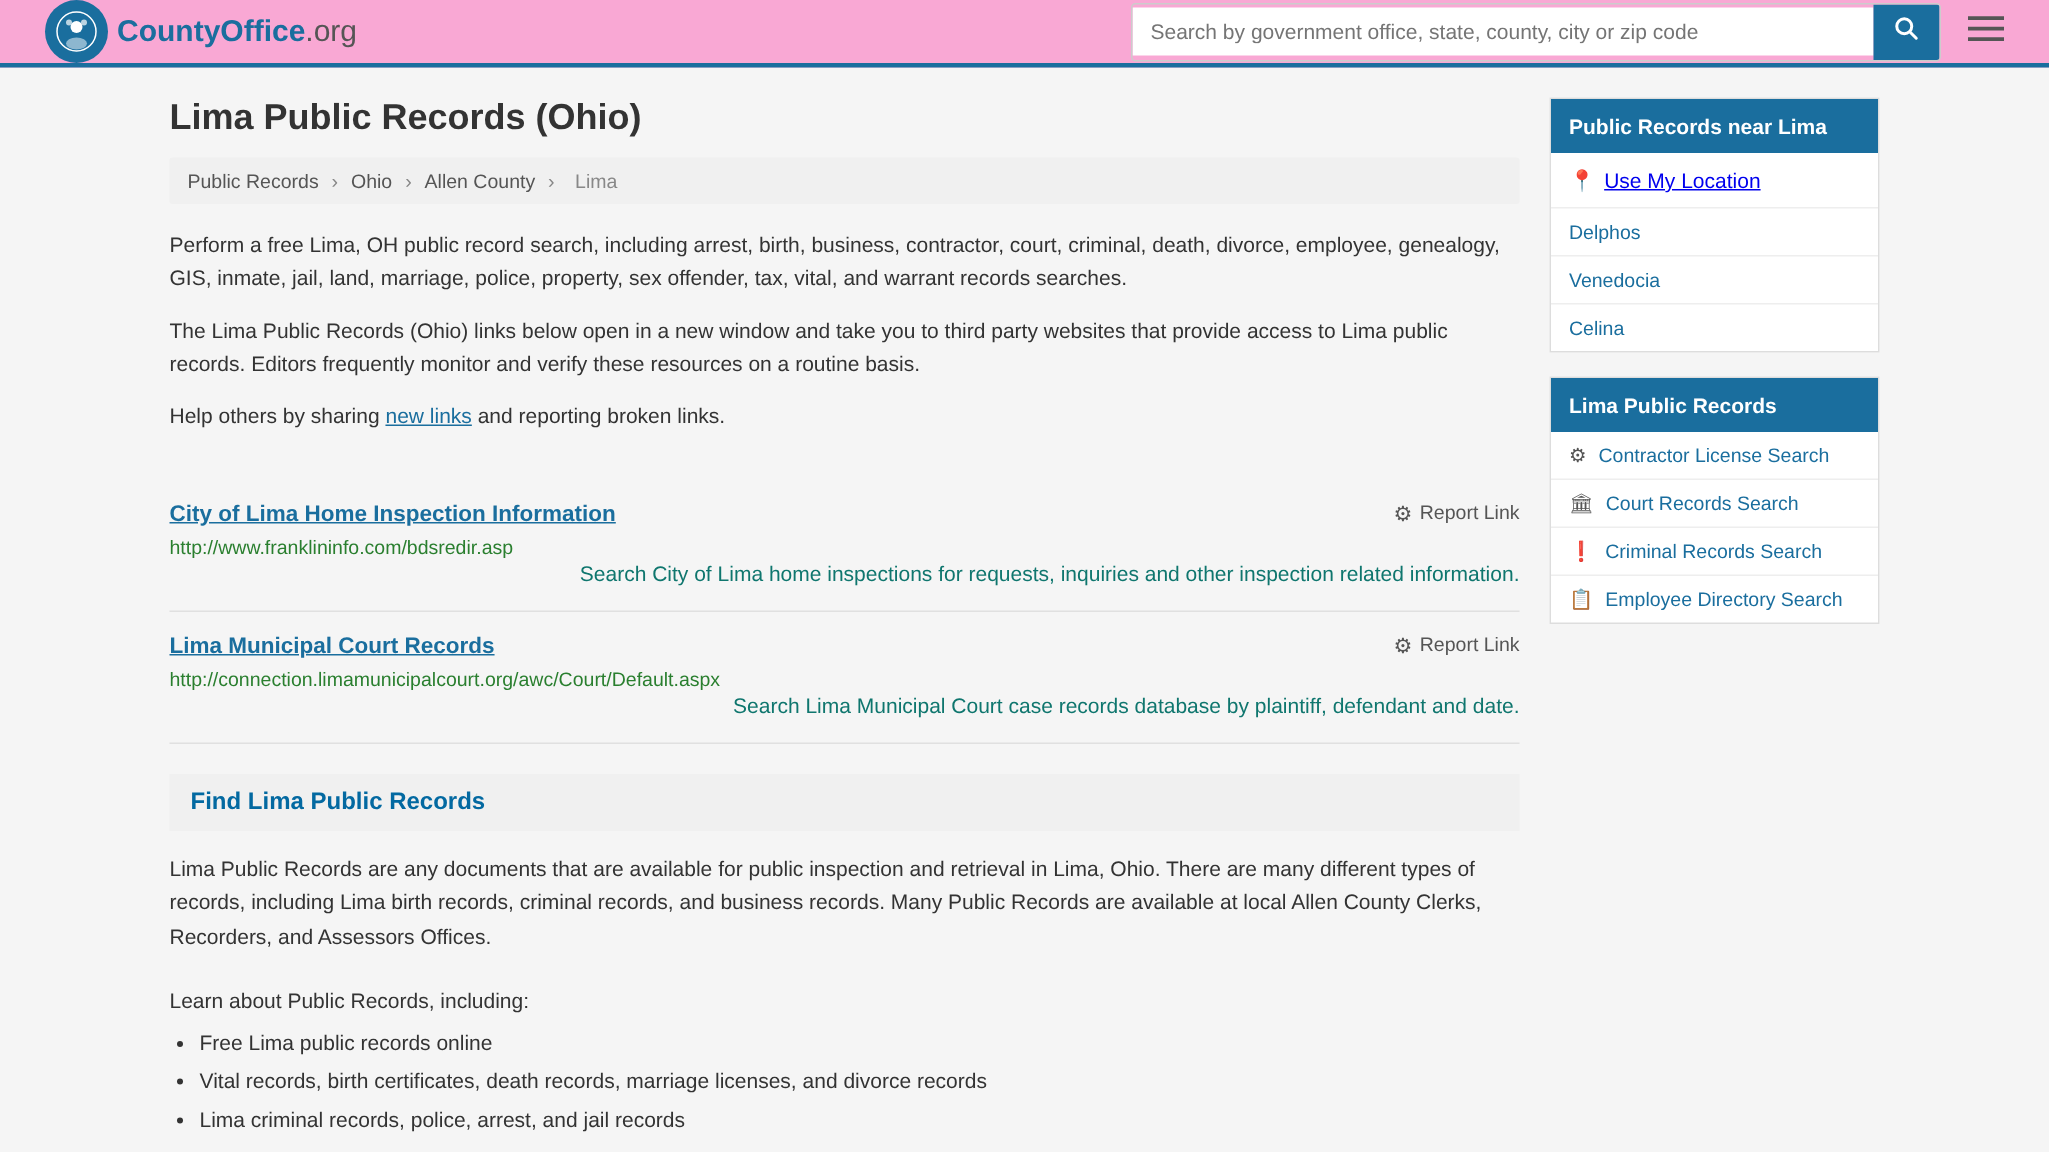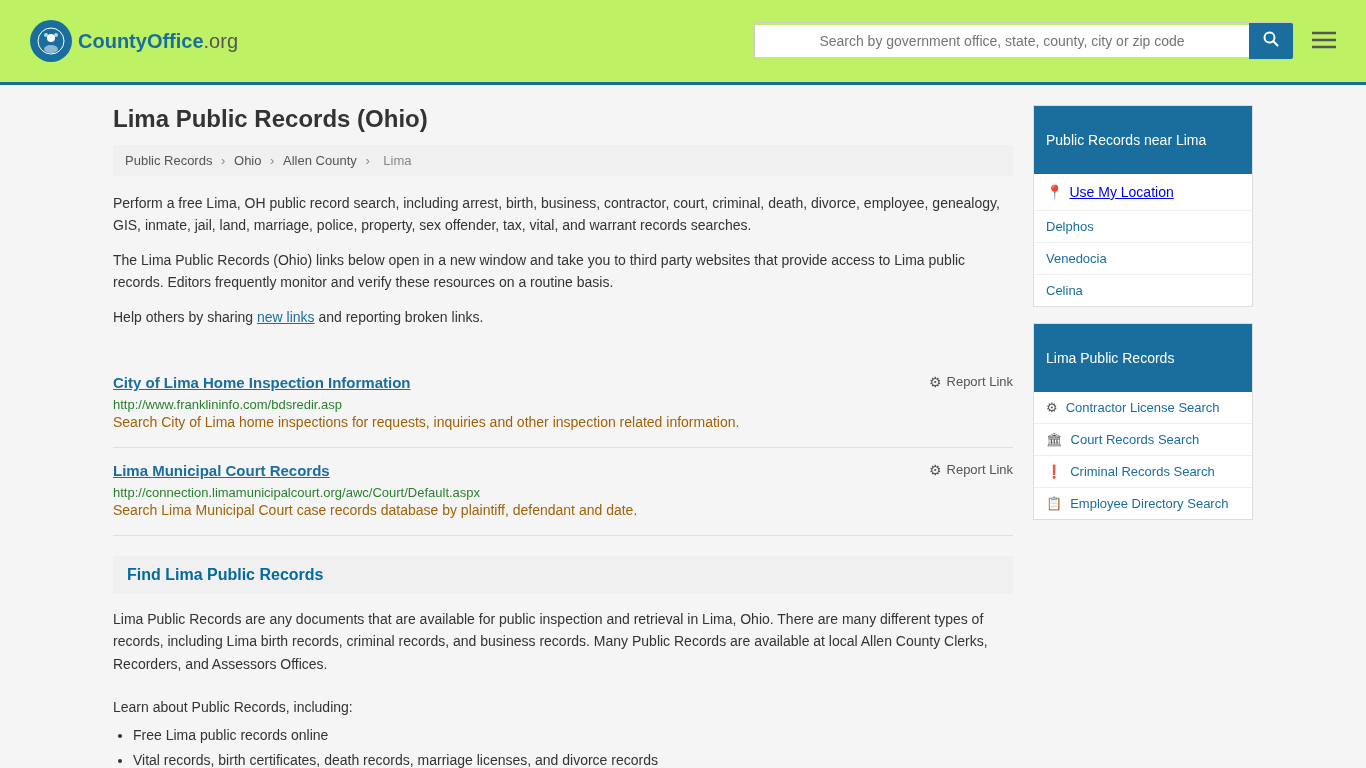--- a/index.html
+++ b/index.html
@@ -1,22 +1,22 @@
 <!DOCTYPE html>
 <html><head>
   <meta charset="utf-8">
   <style>
     * { margin: 0; padding: 0; box-sizing: border-box; }
     body { font-family: Arial, sans-serif; font-size: 14px; color: #333; background: #f5f5f5; }
 
     
     #header {
-      background: #bef264;
+      background: #f9a8d4;
       border-bottom: 3px solid #1a6e9e;
-      padding: 20px 30px;
+      padding: 0 30px;
       display: flex;
       align-items: center;
       justify-content: space-between;
     }
     #logo-area {
       display: flex;
       align-items: center;
       gap: 6px;
     }
     .logo-circle {
@@ -48,21 +48,20 @@
       overflow: hidden;
       width: 540px;
     }
     .search-bar-container input {
       border: none;
       outline: none;
       padding: 8px 12px;
       font-size: 14px;
       flex: 1;
       color: #999;
-      text-align: center;
     }
     .search-btn {
       background: #1a6e9e;
       border: none;
       padding: 8px 14px;
       cursor: pointer;
       color: #fff;
       font-size: 16px;
     }
     .menu-btn {
@@ -157,22 +156,23 @@
       font-size: 14px;
     }
     .record-url {
       color: #2a7f2f;
       font-size: 13px;
       margin-bottom: 5px;
       text-decoration: none;
     }
     .record-desc {
       font-size: 14px;
-      color: #a16207;
+      color: #0f766e;
       line-height: 1.5;
+      text-align: right;
     }
 
     
     .find-section {
       background: #f0f0f0;
       padding: 10px 14px;
       margin-top: 20px;
       margin-bottom: 14px;
     }
     .find-section h2 {
@@ -208,22 +208,22 @@
     }
     .sidebar-section {
       background: #fff;
       border: 1px solid #ddd;
       margin-bottom: 16px;
     }
     .sidebar-heading {
       background: #1a6e9e;
       color: #fff;
       font-size: 14px;
-      font-weight: normal;
-      padding: 26px 12px;
+      font-weight: bold;
+      padding: 10px 12px;
     }
     .sidebar-item {
       padding: 8px 12px;
       font-size: 13px;
       border-bottom: 1px solid #eee;
       cursor: pointer;
     }
     .sidebar-item:last-child {
       border-bottom: none;
     }

